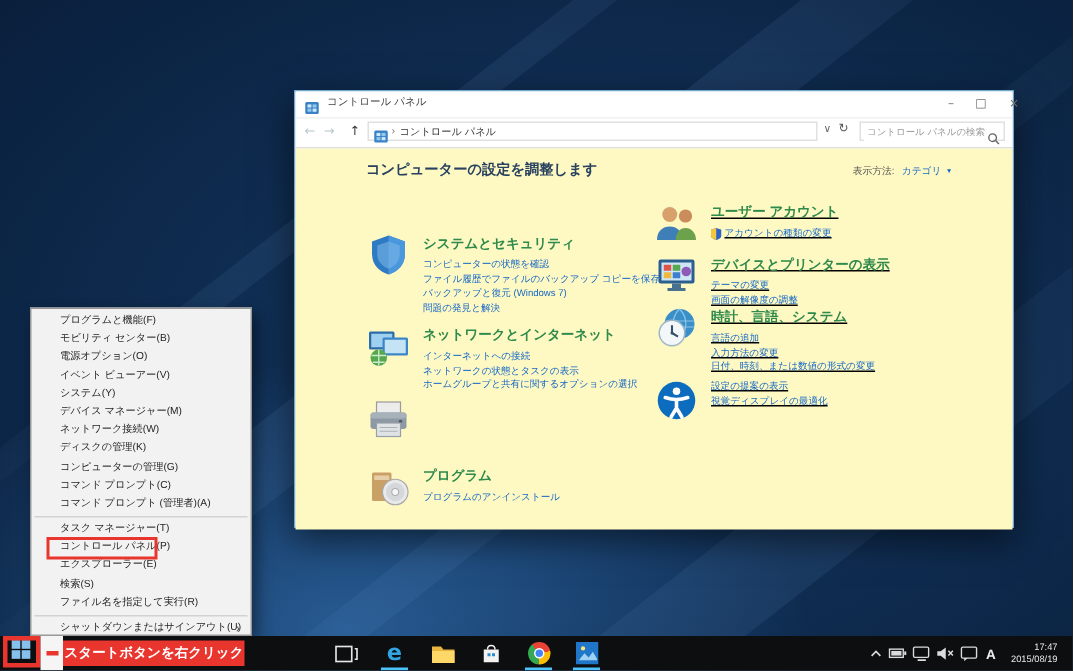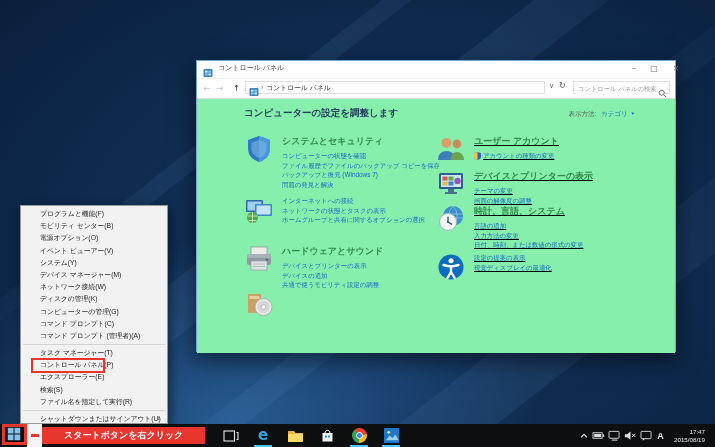--- a/index.html
+++ b/index.html
@@ -39,29 +39,29 @@
   #addr-field .crumb-sep{font-size:7px;color:#777;margin-right:3px;}
   #addr-field .crumb-txt{font-size:6.8px;color:#333;white-space:nowrap;}
   #addr-drop{position:absolute;left:352px;top:3px;font-size:7px;color:#666;}
   #addr-refresh{position:absolute;left:362px;top:2px;font-size:8px;color:#555;font-family:"DejaVu Sans",sans-serif;}
   #search-box{position:absolute;left:376px;top:2px;width:97px;height:13px;border:1px solid #e0e0e0;box-sizing:border-box;background:#fff;}
   #search-box input{position:absolute;left:2px;top:0;width:82px;height:11px;border:0;outline:none;
     font-size:6.3px;color:#444;font-family:"Liberation Sans","DejaVu Sans",sans-serif;}
   #search-box input::placeholder{color:#9a9a9a;}
   #search-mag{position:absolute;right:2px;top:1.5px;width:9px;height:9px;}
 
-  #cp-content{position:relative;height:254px;background:#86efac;overflow:hidden;padding-left:42px;}
+  #cp-content{position:relative;height:254px;background:#fef9c3;overflow:hidden;padding-left:42px;}
   #cp-heading{position:absolute;left:47px;top:8px;font-size:9.5px;font-weight:600;color:#27415f;white-space:nowrap;}
   #viewby{position:absolute;right:40px;top:11px;font-size:6.5px;white-space:nowrap;}
   #viewby .vb-label{color:#555;}
   #viewby .vb-value{color:#1567c5;margin-left:3px;}
   #viewby .vb-caret{color:#1567c5;font-size:4.5px;vertical-align:1px;margin-left:1px;}
 
   .category{position:absolute;display:flex;align-items:flex-start;}
-  .col-left .category{left:47px;width:188px;}
+  .col-left .category{left:47px;width:188px;margin-top:21px;}
   .col-right .category{left:239px;width:205px;text-decoration:underline;}
   .cat-icon{flex:0 0 30px;width:30px;height:30px;margin-right:8px;}
   .cat-icon svg{display:block;}
   .cat-text{padding-top:1px;}
   .cat-title{font-size:9px;font-weight:600;color:#2f8a4c;white-space:nowrap;margin-bottom:3px;cursor:pointer;}
   .cat-link{font-size:6.4px;color:#1567c5;line-height:9.5px;white-space:nowrap;cursor:pointer;display:flex;align-items:center;}
   .cat-link .uac{width:7px;height:8px;margin-right:2px;display:inline-block;}
 
   
   #winx-menu{position:absolute;left:20px;top:205px;width:148px;height:219px;background:#f2f2f2;
@@ -85,21 +85,21 @@
   #tray{position:absolute;right:10px;top:0;height:23px;display:flex;align-items:center;gap:3px;}
   .tray-ico{display:flex;align-items:center;justify-content:center;cursor:pointer;}
   #ime-a{color:#eee;font-size:9px;font-weight:bold;width:11px;text-align:center;cursor:pointer;}
   #clock{width:36px;text-align:right;color:#e8e8e8;font-size:6.2px;line-height:7.5px;cursor:pointer;}
 
   
   #ann-start-box{position:absolute;left:2px;top:424px;width:25px;height:21px;border:3px solid #e8352e;box-sizing:border-box;}
   #ann-white{position:absolute;left:27px;top:424px;width:15px;height:23px;background:#f5f5f5;display:flex;align-items:center;justify-content:center;}
   #ann-dash{width:8px;height:2.5px;background:#e8352e;}
   #ann-label{position:absolute;left:42px;top:427px;height:17px;background:#e8352e;color:#fff;
-    font-size:9px;font-weight:bold;display:flex;align-items:center;padding:0 22px;white-space:nowrap;letter-spacing:0;}
+    font-size:9px;font-weight:bold;display:flex;align-items:center;padding:0 1px;white-space:nowrap;letter-spacing:0;}
 </style>
 </head>
 <body>
 
 <div id="screen">
   <div class="beam b1"></div>
   <div class="beam b2"></div>
   <div class="beam b3"></div>
   <div class="beam b4"></div>
 
@@ -179,20 +179,21 @@
               <svg width="30" height="30" viewBox="0 0 30 30">
                 <rect x="2" y="5" width="17" height="12" rx="1" fill="#2a6da8"></rect>
                 <rect x="3.5" y="6.5" width="14" height="9" fill="#9fd0ef"></rect>
                 <rect x="11" y="9" width="17" height="12" rx="1" fill="#3b86c6"></rect>
                 <rect x="12.5" y="10.5" width="14" height="9" fill="#c4e4f6"></rect>
                 <circle cx="8.5" cy="22.5" r="5.5" fill="#54a84e"></circle>
                 <path d="M3.6 21 h9.8 M8.5 17.2 v10.6 M4.6 25.5 h7.8" stroke="#cfe9cc" stroke-width=".9" fill="none"></path>
               </svg>
             </span>
             <div class="cat-text">
+              <div class="cat-title">ネットワークとインターネット</div>
               <div class="cat-link">
                 <span>インターネットへの接続</span>
               </div>
               <div class="cat-link">
                 <span>ネットワークの状態とタスクの表示</span>
               </div>
               <div class="cat-link">
                 <span>ホームグループと共有に関するオプションの選択</span>
               </div>
             </div>
@@ -201,43 +202,37 @@
             <span class="cat-icon">
               <svg width="30" height="30" viewBox="0 0 30 30">
                 <rect x="7" y="3" width="16" height="8" fill="#ececec" stroke="#9a9a9a" stroke-width=".8"></rect>
                 <rect x="3" y="10" width="24" height="11" rx="2" fill="#8d99a4"></rect>
                 <rect x="3" y="10" width="24" height="4" rx="2" fill="#a6b1ba"></rect>
                 <circle cx="23" cy="16" r="1.2" fill="#4f5a63"></circle>
                 <rect x="7" y="17" width="16" height="9" fill="#dfe3e6" stroke="#97a0a6" stroke-width=".8"></rect>
                 <path d="M9 20h12M9 22.5h12" stroke="#aab2b8" stroke-width=".8"></path>
               </svg>
             </span>
-            <div class="cat-text">
-              <div class="cat-title">ハードウェアとサウンド</div>
-              <div class="cat-link">
-                <span>デバイスとプリンターの表示</span>
-              </div>
-              <div class="cat-link">
-                <span>デバイスの追加</span>
-              </div>
-              <div class="cat-link">
-                <span>共通で使うモビリティ設定の調整</span>
-              </div>
-            </div>
           </div>
           <div class="category" style="top: 190px;">
             <span class="cat-icon">
               <svg width="30" height="30" viewBox="0 0 30 30">
                 <rect x="4" y="5" width="13" height="19" rx="1" fill="#c9a066"></rect>
                 <rect x="5.5" y="7" width="10" height="3" fill="#e6cfa6"></rect>
                 <circle cx="19.5" cy="18" r="8.5" fill="#e9e9e9" stroke="#a8a8a8" stroke-width=".8"></circle>
                 <circle cx="19.5" cy="18" r="6.2" fill="#d4d8da"></circle>
                 <circle cx="19.5" cy="18" r="2.4" fill="#f6f6f6" stroke="#9e9e9e" stroke-width=".6"></circle>
               </svg>
             </span>
+            <div class="cat-text">
+              <div class="cat-title">プログラム</div>
+              <div class="cat-link">
+                <span>プログラムのアンインストール</span>
+              </div>
+            </div>
           </div>
         </div>
       <div class="col-right" id="col-right">
           <div class="category" style="top: 35px;">
             <span class="cat-icon">
               <svg width="30" height="30" viewBox="0 0 30 30">
                 <circle cx="10.5" cy="9" r="5" fill="#d8a06a"></circle>
                 <path d="M2 26c0-6 3.8-9 8.5-9s8.5 3 8.5 9Z" fill="#3e7fb8"></path>
                 <circle cx="21" cy="10" r="4.4" fill="#c98c5a"></circle>
                 <path d="M14.5 26c0-5 2.8-8 6.5-8s7 3 7 8Z" fill="#6da24c"></path>

